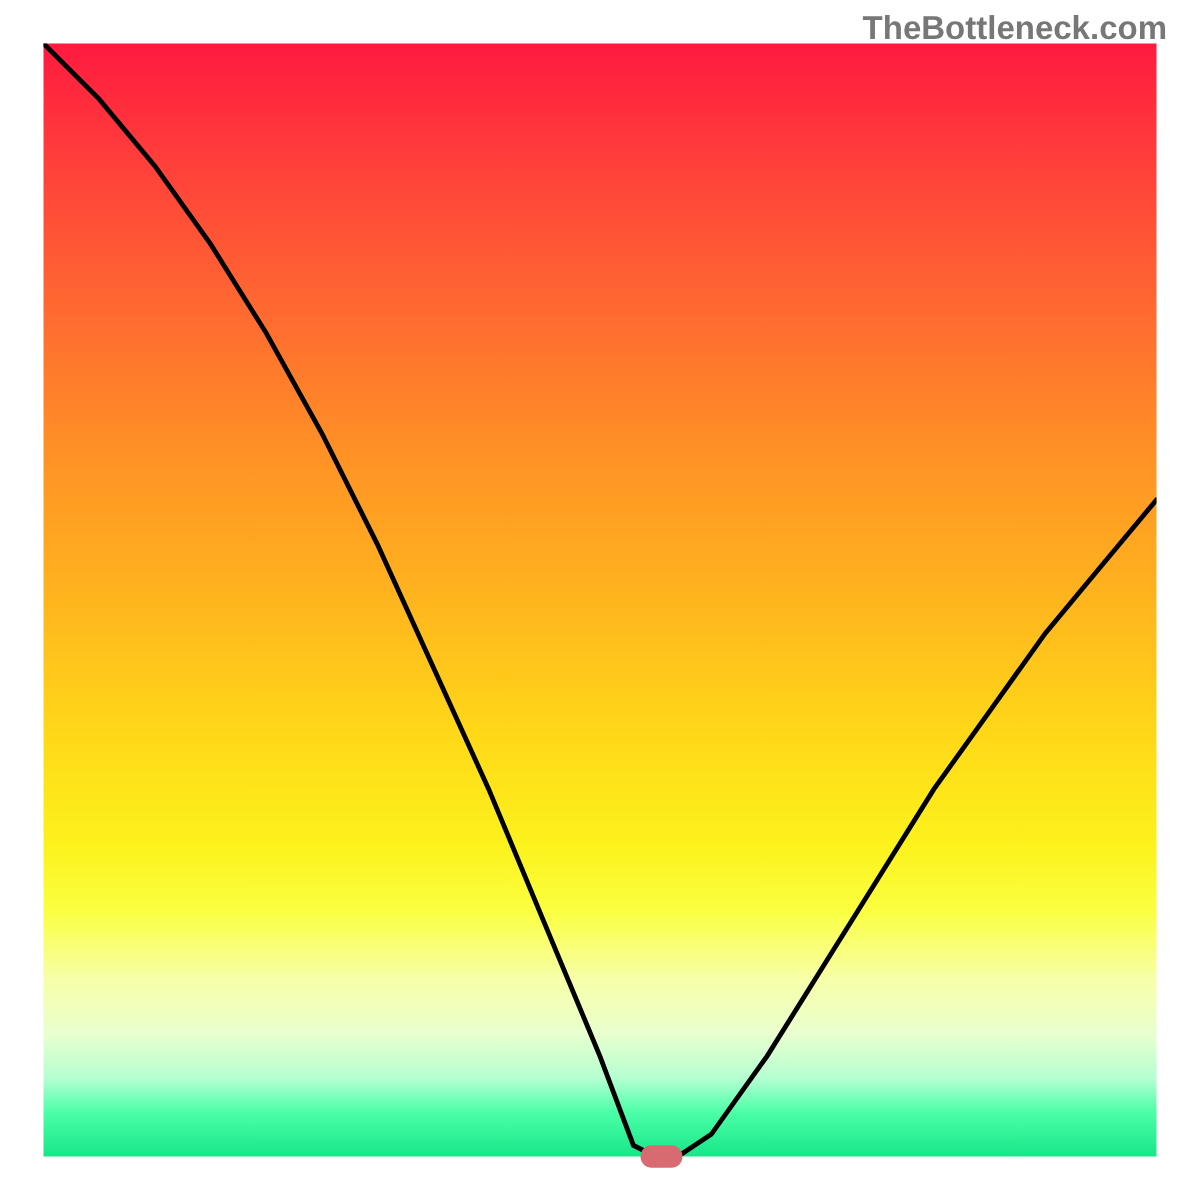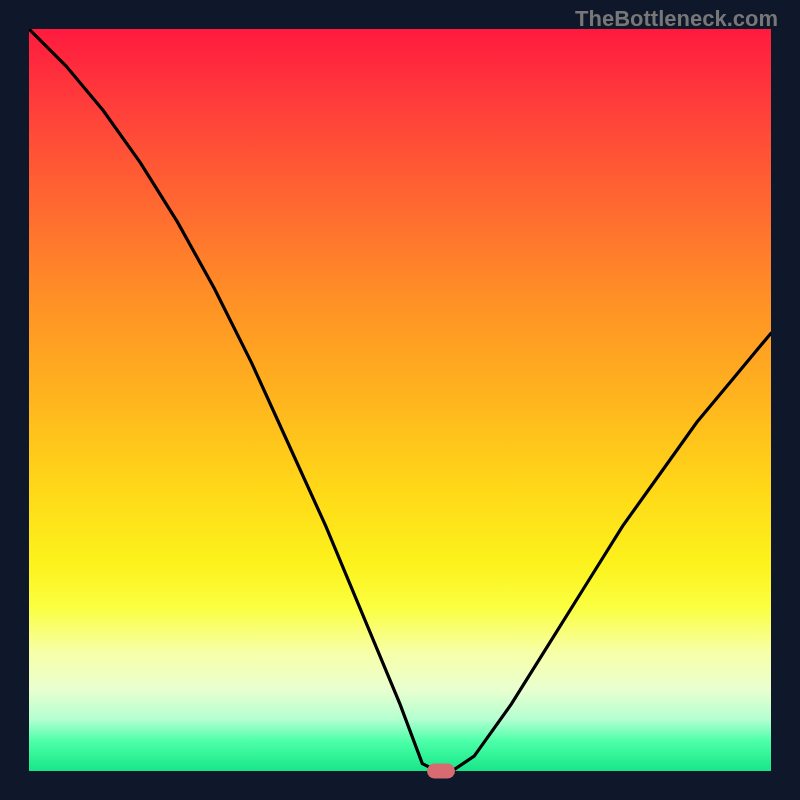--- a/index.html
+++ b/index.html
@@ -6,21 +6,21 @@
     html, body {
       width: 800px;
       height: 800px;
       overflow: hidden;
       background: #000;
     }
     .container {
       width: 800px;
       height: 800px;
       position: relative;
-      background: #0f172a;
+      background: #ffffff;
     }
     .watermark {
       position: absolute;
       top: 6px;
       right: 22px;
       font-family: Arial, Helvetica, sans-serif;
       font-size: 22px;
       font-weight: bold;
       color: #777;
       z-index: 10;

